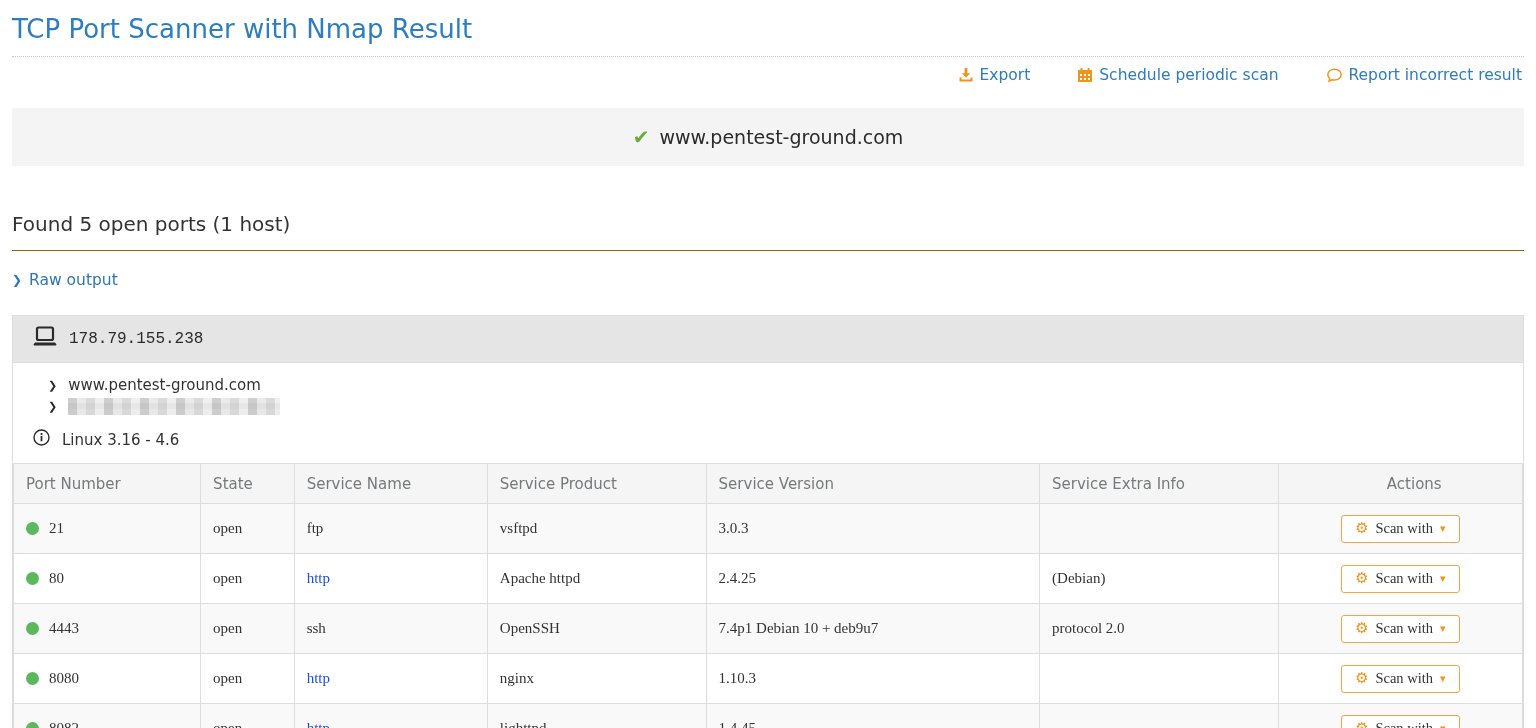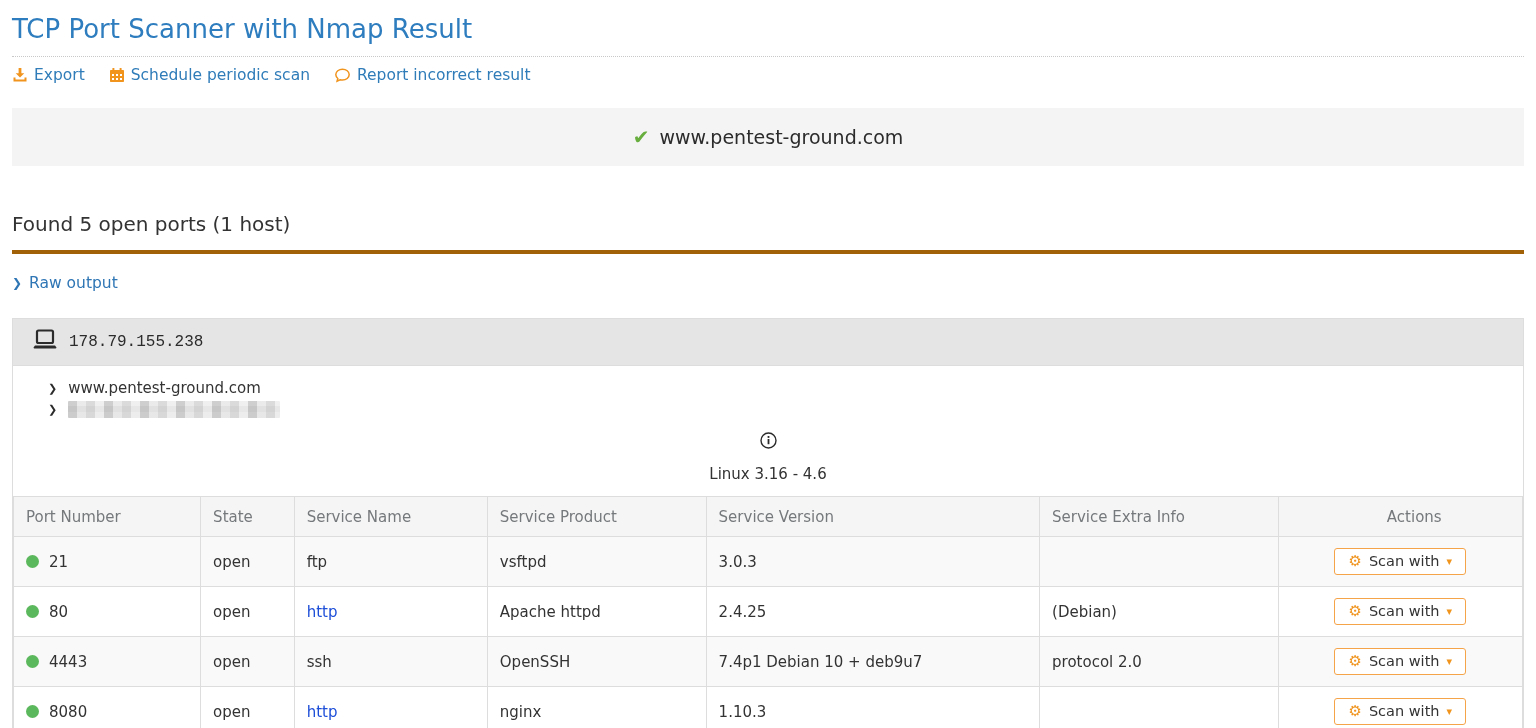--- a/index.html
+++ b/index.html
@@ -18,23 +18,23 @@
     font-size: 26px;
     font-weight: 500;
     color: #2e7dbe;
     padding: 14px 0 12px 0;
     border-bottom: 1px dotted #c8c8c8;
   }
 
   
   .toolbar {
     display: flex;
-    justify-content: flex-start;
-    align-items: center;
-    gap: 24px;
+    justify-content: flex-end;
+    align-items: center;
+    gap: 47px;
     padding: 9px 2px 10px 0;
   }
   .tool-link {
     display: inline-flex;
     align-items: center;
     gap: 6px;
     color: #2f7cb9;
     font-size: 15.5px;
     text-decoration: none;
     cursor: pointer;
@@ -59,21 +59,21 @@
   }
   .target-hostname { font-size: 19px; color: #2b2b2b; }
 
   
   .results-heading {
     margin-top: 46px;
     font-size: 20px;
     font-weight: 400;
     color: #333;
     padding-bottom: 14px;
-    border-bottom: 4px solid #a16207;
+    border-bottom: 1px solid #a16207;
   }
 
   
   .raw-output {
     margin-top: 20px;
     display: inline-flex;
     align-items: center;
     gap: 7px;
     color: #2f76b5;
     font-size: 15.5px;
@@ -119,21 +119,20 @@
       repeating-linear-gradient(0deg, #e9e9e9 0 6px, #dcdcdc 6px 12px, #efefef 12px 18px);
     filter: blur(0.6px);
   }
   .os-line {
     display: flex;
     align-items: center;
     gap: 12px;
     font-size: 15px;
     color: #333;
     margin-top: 12px;
-    flex-direction: column;
   }
 
   
   table.ports {
     width: 100%;
     border-collapse: collapse;
     table-layout: fixed;
     font-size: 15px;
   }
   table.ports th {
@@ -146,20 +145,21 @@
     border: 1px solid #ddd;
     border-top: 1px solid #ddd;
   }
   table.ports th.center { text-align: center; padding-left: 40px; }
   table.ports td {
     height: 50px;
     padding: 0 12px;
     border: 1px solid #ddd;
     color: #333;
     background: #fff;
+    font-family: Liberation Serif, serif;
   }
   table.ports tr.striped td { background: #f9f9f9; }
   table.ports td.center { text-align: center; }
   .port-cell { display: flex; align-items: center; gap: 10px; }
   .status-dot {
     width: 13px; height: 13px;
     border-radius: 50%;
     background: #5cb85c;
     flex: 0 0 auto;
   }

